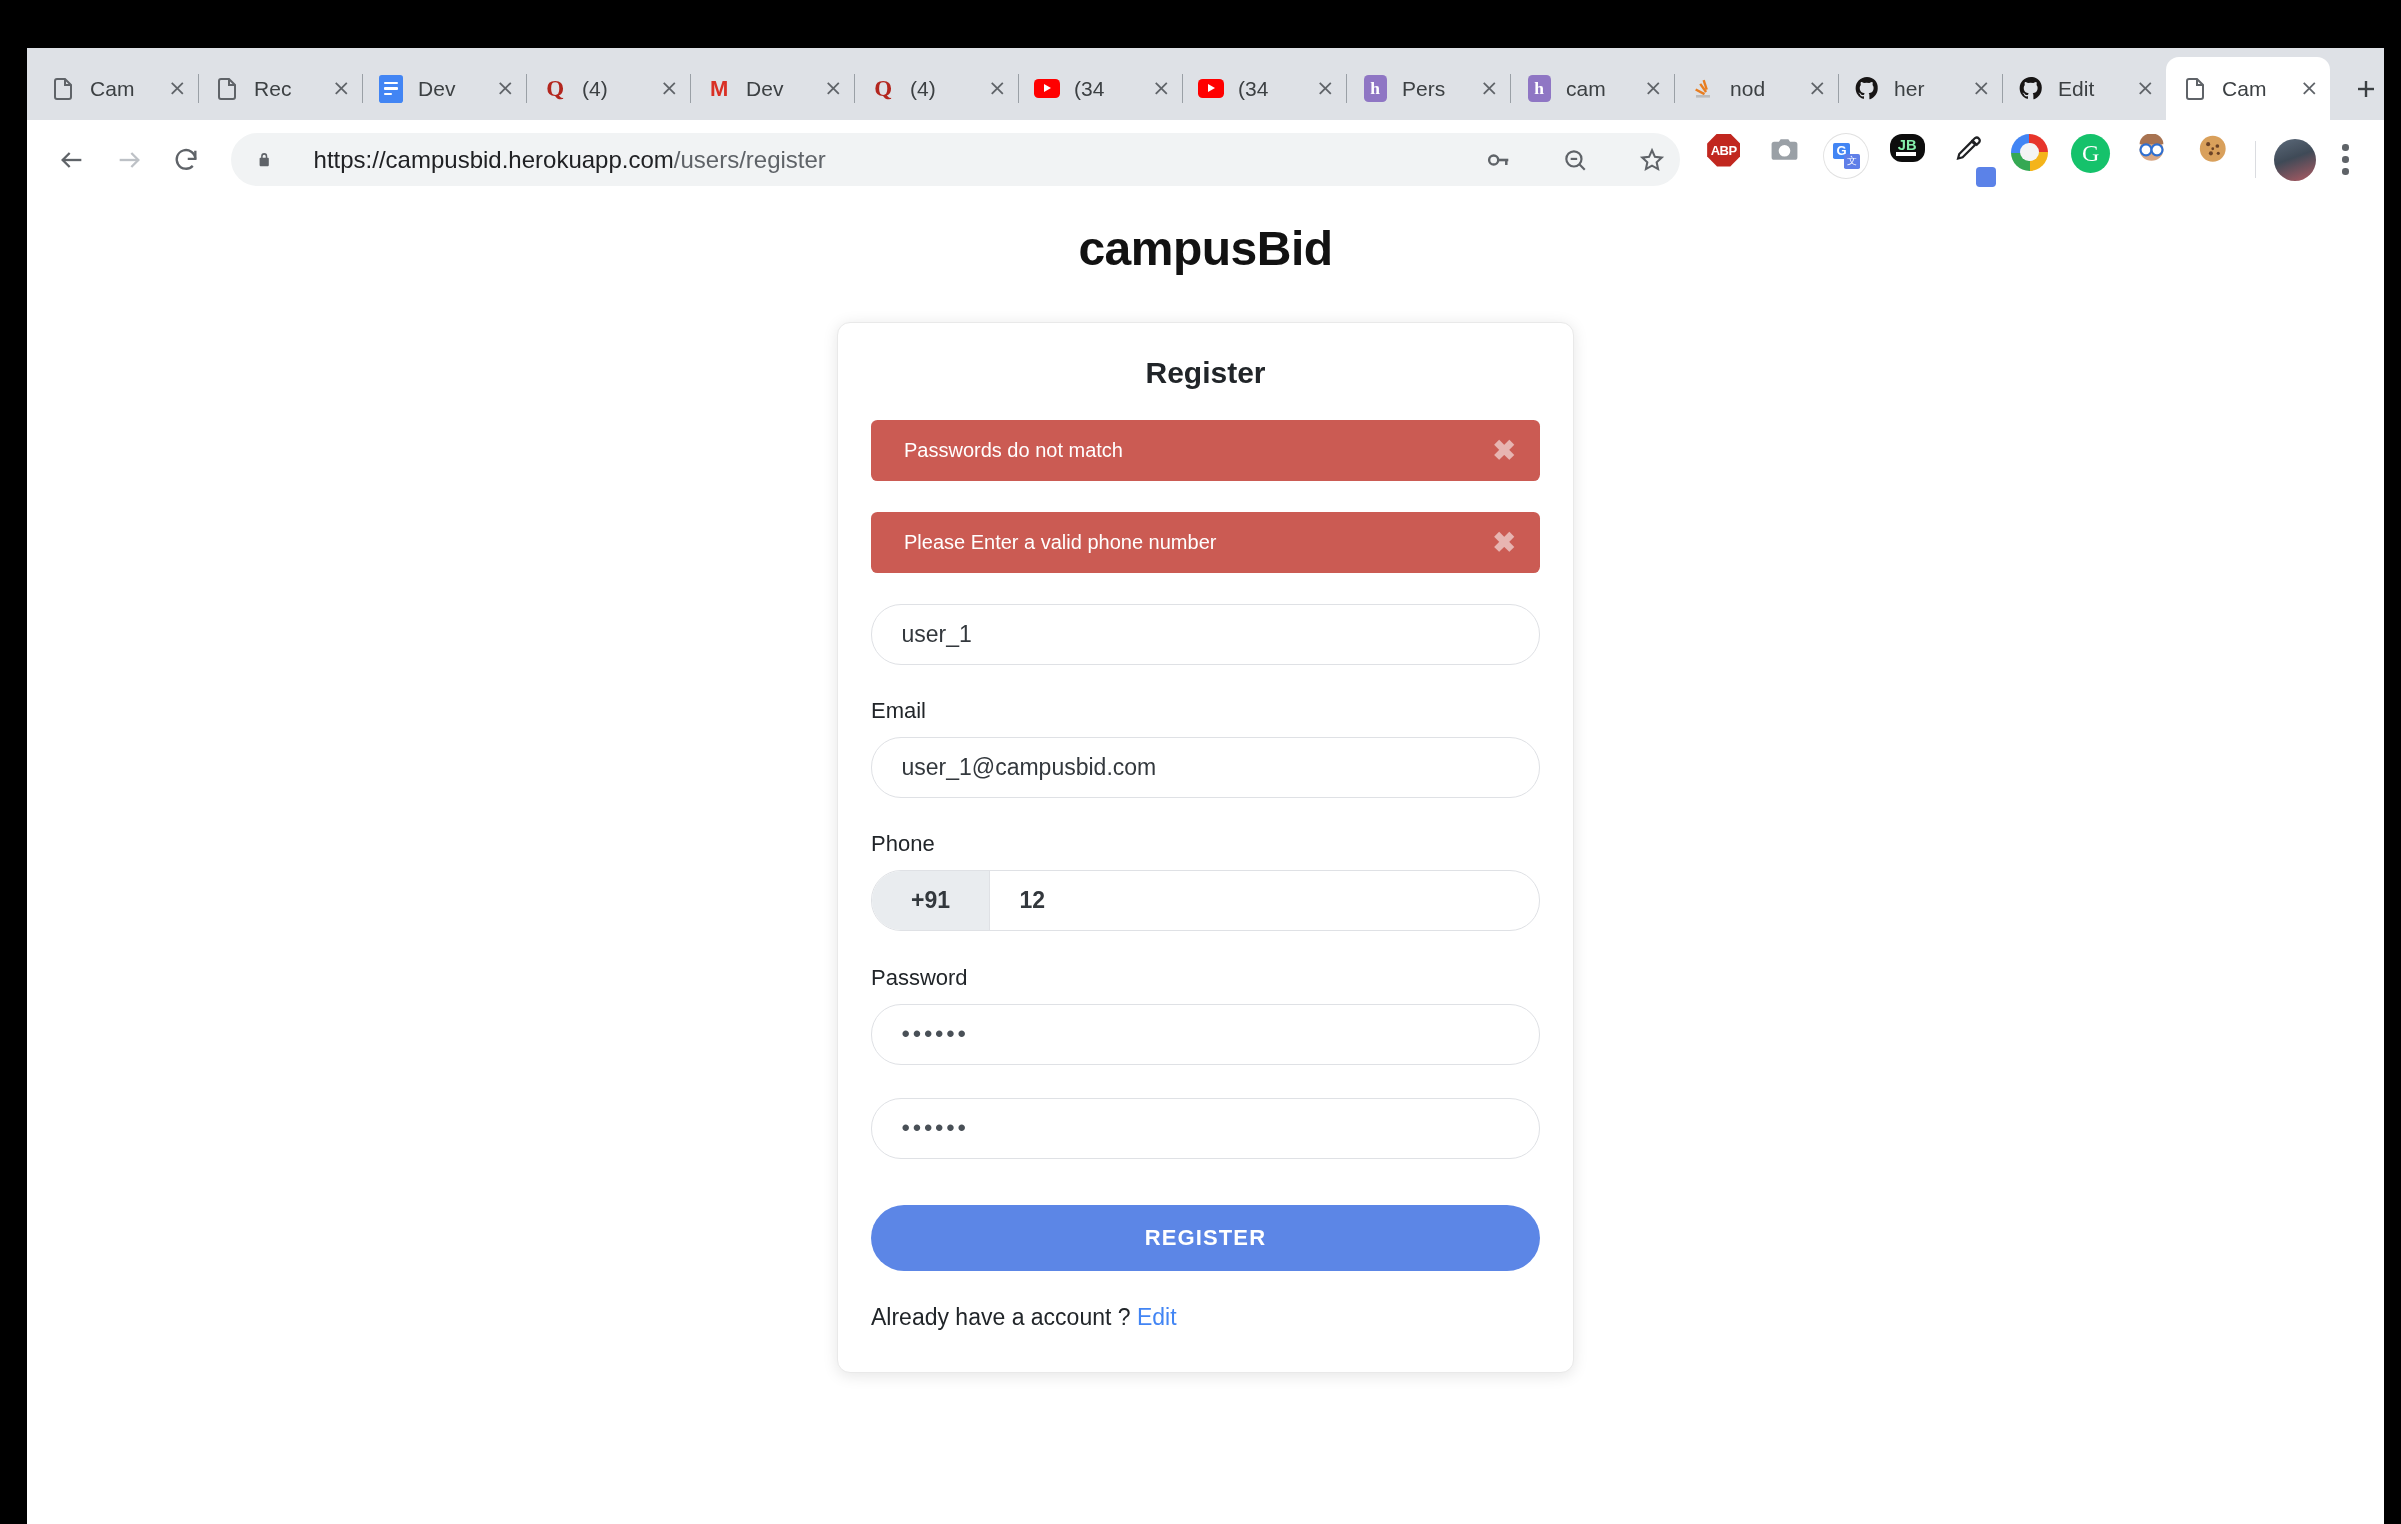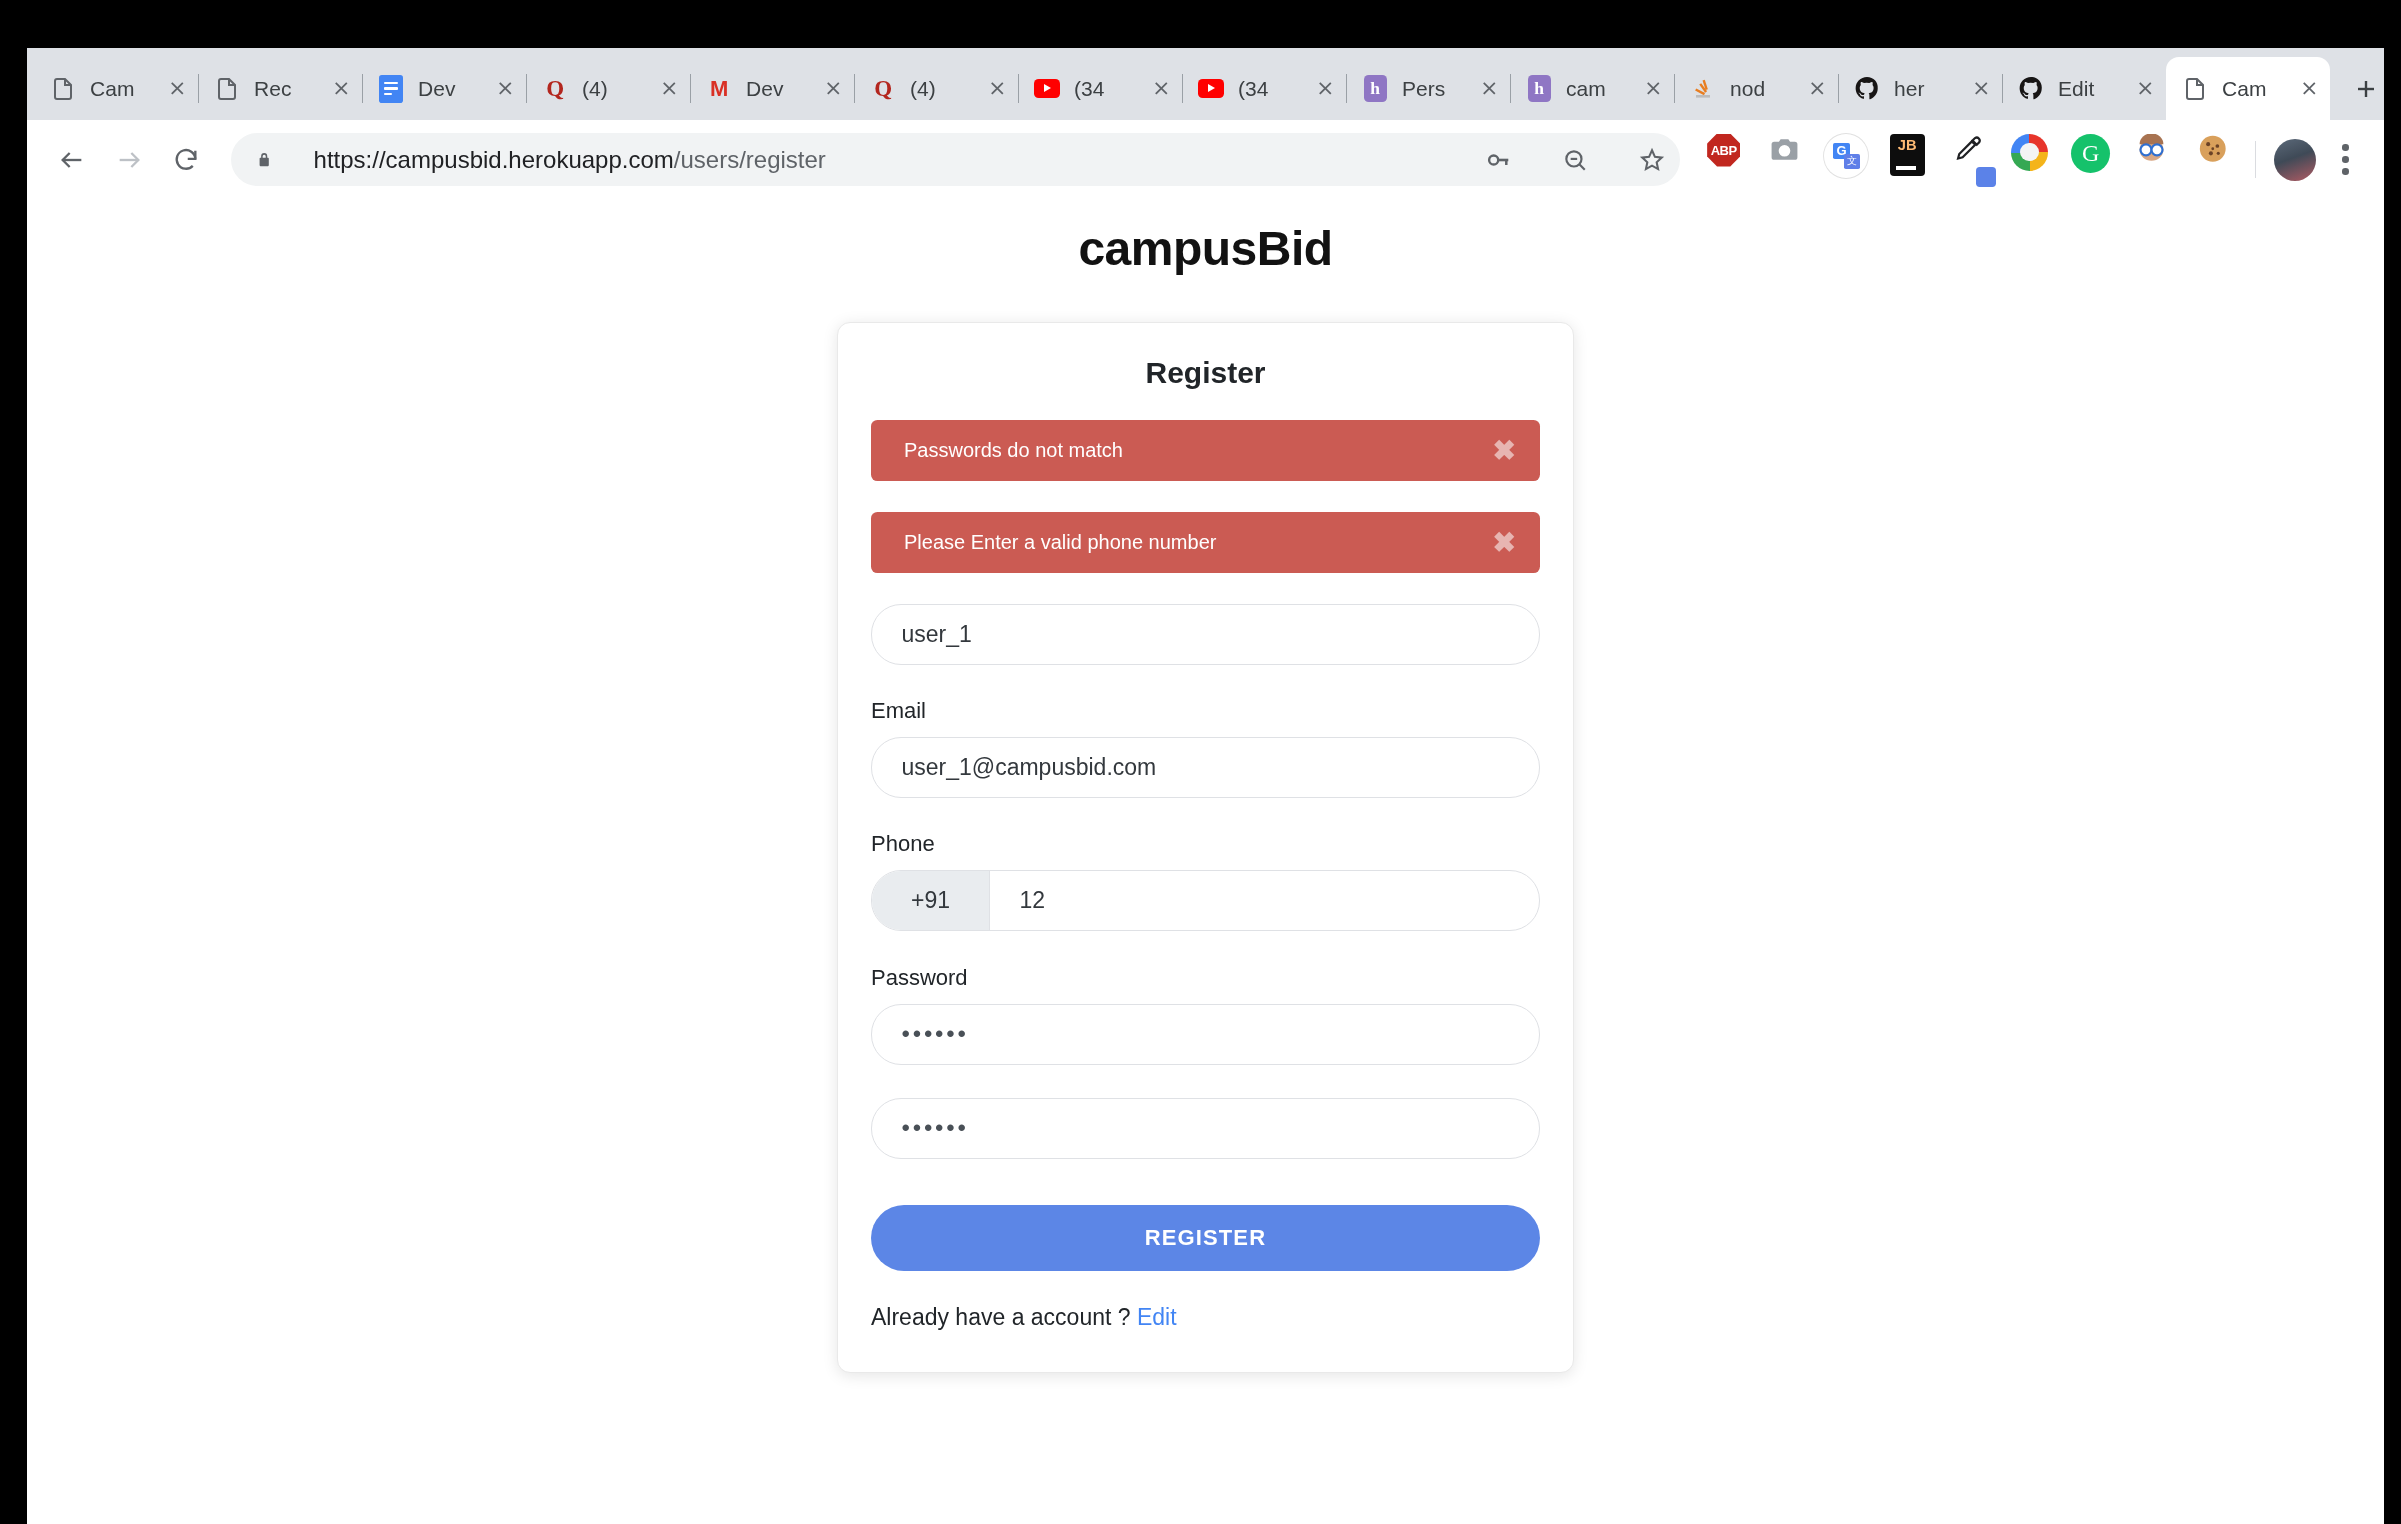--- a/index.html
+++ b/index.html
@@ -169,22 +169,22 @@
   }
   .ext-cam { color: #9aa0a6; font-size: 28px; }
   .ext-gtrans {
     width: 44px; height: 44px; border-radius: 50%; background: #fff;
     box-shadow: 0 0 0 0.9px #e0e0e0;
     display: flex; align-items: center; justify-content: center; position: relative;
   }
   .ext-gtrans .a { position: absolute; left: 9.2px; top: 9.2px; width: 16.6px; height: 16.6px; background: #4285f4; color: #fff; font-size: 13px; font-weight: bold; display: flex; align-items:center; justify-content:center; border-radius: 1.8px;}
   .ext-gtrans .b { position: absolute; right: 8.3px; bottom: 8.3px; width: 15.7px; height: 15.7px; background: #5f7fe8; color: #fff; font-size: 10px; display:flex; align-items:center; justify-content:center; border-radius:1.8px;}
   .ext-jb {
-    width: 35px; height: 42px; background: #0d0d0d; color: #fdba74;
-    font-size: 14.7px; font-weight: bold; border-radius: 4px;
+    width: 35px; height: 28px; background: #0d0d0d; color: #86efac;
+    font-size: 14.7px; font-weight: bold; border-radius: 12px;
     display: flex; align-items: flex-start; justify-content: center; padding-top: 3.7px;
     position: relative;
   }
   .ext-jb::after { content:""; position:absolute; left:6.4px; bottom:5.5px; width:20px; height:3.7px; background:#fff;}
   .ext-pick { color: #202124; font-size: 26px; position: relative; }
   .ext-pick::after { content:""; position:absolute; right:-1.8px; bottom:-1.8px; width:20px; height:20px; background:#5b82e8; border-radius:3.7px;}
   .ext-idm { width: 37px; height: 37px; border-radius: 50%;
     background: conic-gradient(#e7352b 0 25%, #f4b41a 0 50%, #35a853 0 75%, #4285f4 0 100%); position: relative;}
   .ext-idm::after { content:""; position:absolute; inset:9.2px; border-radius:50%; background:#f4f4f4;}
   .ext-gram {
@@ -275,20 +275,21 @@
     outline: none;
   }
   .spacer { height: 24px; }
   .inputgroup {
     display: flex;
     height: 61px;
     border: 0.9px solid #dfe1e5;
     border-radius: 30px;
     overflow: hidden;
     background: #fff;
+    font-weight: bold;
   }
   .prefix {
     width: 118px;
     background: #e9ecef;
     border-right: 0.9px solid #dfe1e5;
     display: flex; align-items: center; justify-content: center;
     font-size: 23px;
     color: #33383d;
   }
   .inputgroup .inp {

